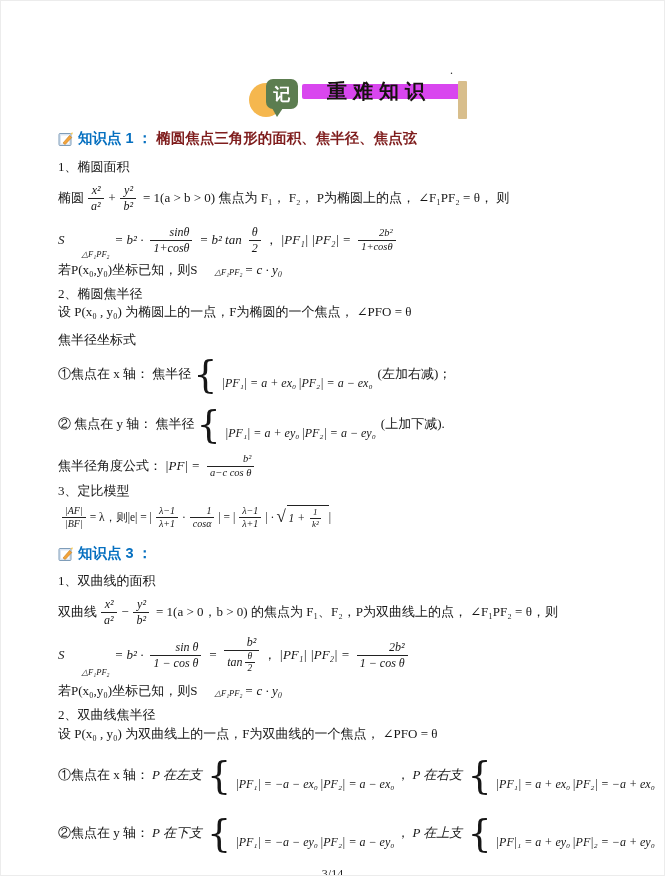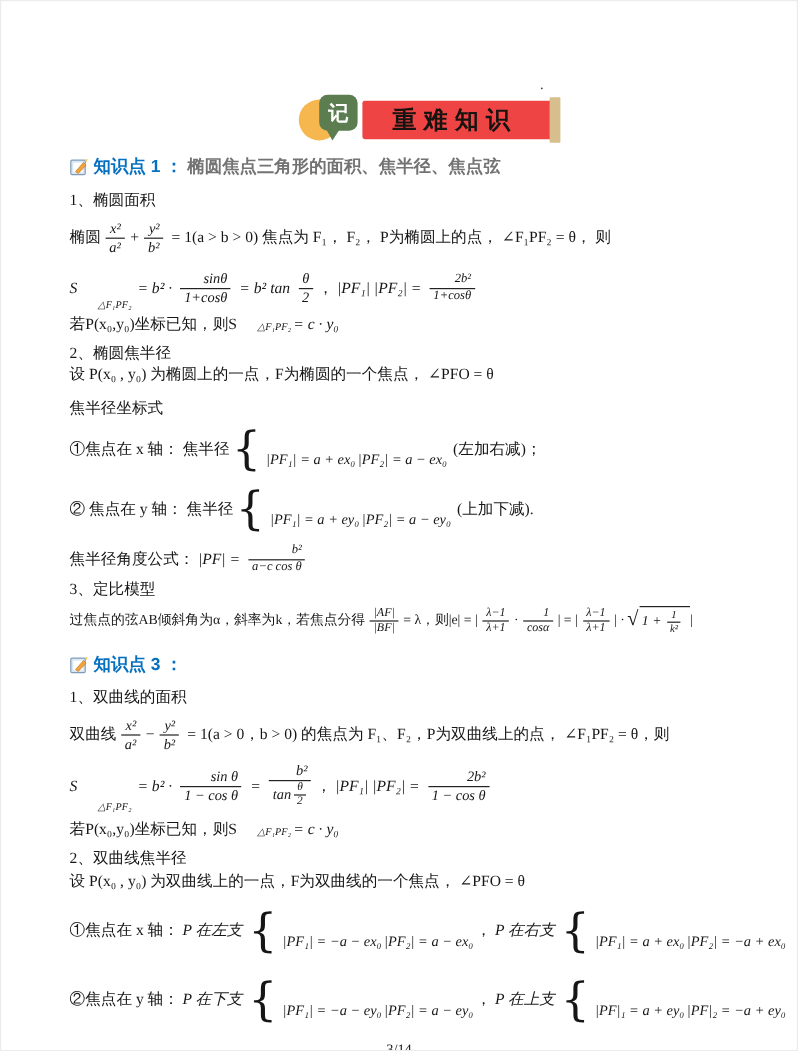--- a/index.html
+++ b/index.html
@@ -9,31 +9,31 @@
     font-family:"Liberation Serif","DejaVu Serif",serif;color:#161616;
   }
   
   .badge{position:absolute;top:78px;left:248px;width:218px;height:44px;}
   .bcircle{position:absolute;left:0;top:4px;width:34px;height:34px;border-radius:50%;background:#F5B74E;}
   .bbubble{position:absolute;left:17px;top:0;width:32px;height:30px;background:#5C7D50;border-radius:7px;
            display:flex;align-items:center;justify-content:center;z-index:2;}
   .bchar{color:#fff;font-weight:bold;font-size:17px;font-family:"Liberation Sans","DejaVu Sans",sans-serif;}
   .btail{position:absolute;left:23px;top:29px;width:0;height:0;z-index:2;
          border-left:5px solid transparent;border-right:6px solid transparent;border-top:9px solid #5C7D50;}
-  .bbanner{position:absolute;left:53px;top:5px;width:162px;height:32px;background:#ef4444;border-radius:2px;
+  .bbanner{position:absolute;left:53px;top:5px;width:162px;height:15px;background:#d946ef;border-radius:2px;
            display:flex;align-items:center;justify-content:center;}
   .btext{font-weight:900;font-size:20px;letter-spacing:6px;color:#171310;padding-right:8px;
          font-family:"Liberation Serif","DejaVu Serif",serif;}
   .bfold{position:absolute;right:-3px;top:-3px;width:9px;height:38px;background:#D8BE8C;border-radius:1px;}
   .dot{position:absolute;left:449px;top:62px;font-size:12px;color:#333;}
   
   .kp{position:absolute;left:57px;display:flex;align-items:center;gap:4px;white-space:nowrap;
       font-family:"Liberation Sans","DejaVu Sans",sans-serif;font-weight:bold;font-size:14.5px;}
   .kplabel{color:#0670C0;}
-  .kptitle{color:#737373;}
+  .kptitle{color:#7f1d1d;}
   .kpicon{flex:0 0 auto;}
   
   .ln{position:absolute;left:57px;display:flex;align-items:center;white-space:nowrap;
       font-size:13px;line-height:1.25;}
   .ln > span{display:inline-block;}
   .gap{margin:16px 3px;}
   .m{font-style:italic;font-family:"Liberation Serif","DejaVu Serif",serif;}
   .ss{font-size:8.5px;align-self:flex-end;margin:0 2px 1px 17px;font-family:Liberation Serif, serif;}
   
   .fr{display:inline-flex;flex-direction:column;align-items:center;vertical-align:middle;
@@ -171,21 +171,20 @@
       <span class="n">b²</span>
       <span class="d">a−c cos θ</span>
     </span>
   </div>
 
   <div class="ln" style="top:482px">
     <span>3、定比模型</span>
   </div>
 
   <div class="ln" style="top:500px;height:32px;font-size:11.5px">
-    <span>过焦点的弦AB倾斜角为α，斜率为k，若焦点分得</span>
     <span class="fr m" style="font-size:10px">
       <span class="n">|AF|</span>
       <span class="d">|BF|</span>
     </span>
     <span>= λ，则|e| = |</span>
     <span class="fr m" style="font-size:10px">
       <span class="n">λ−1</span>
       <span class="d">λ+1</span>
     </span>
     <span>·</span>

